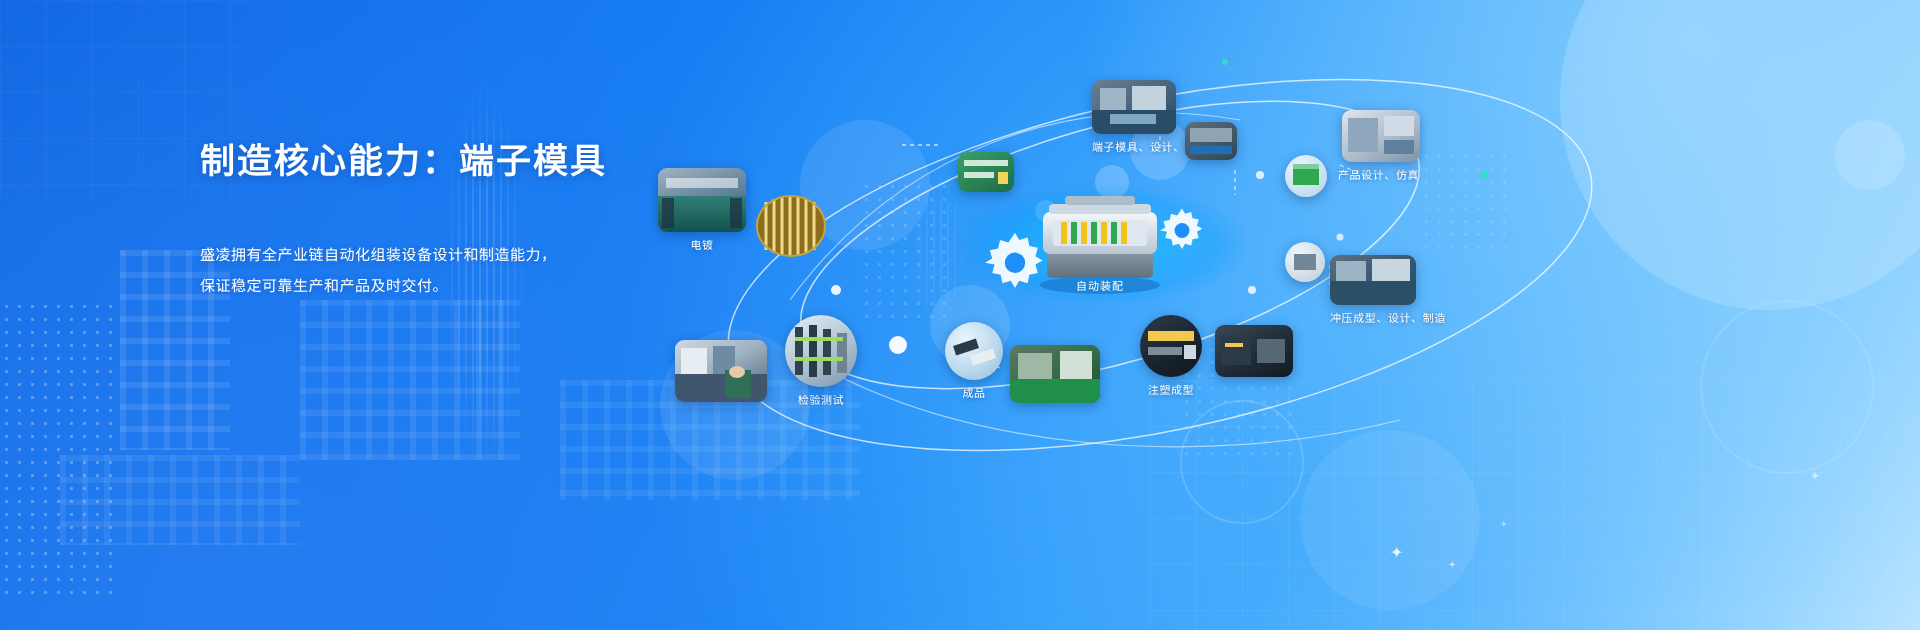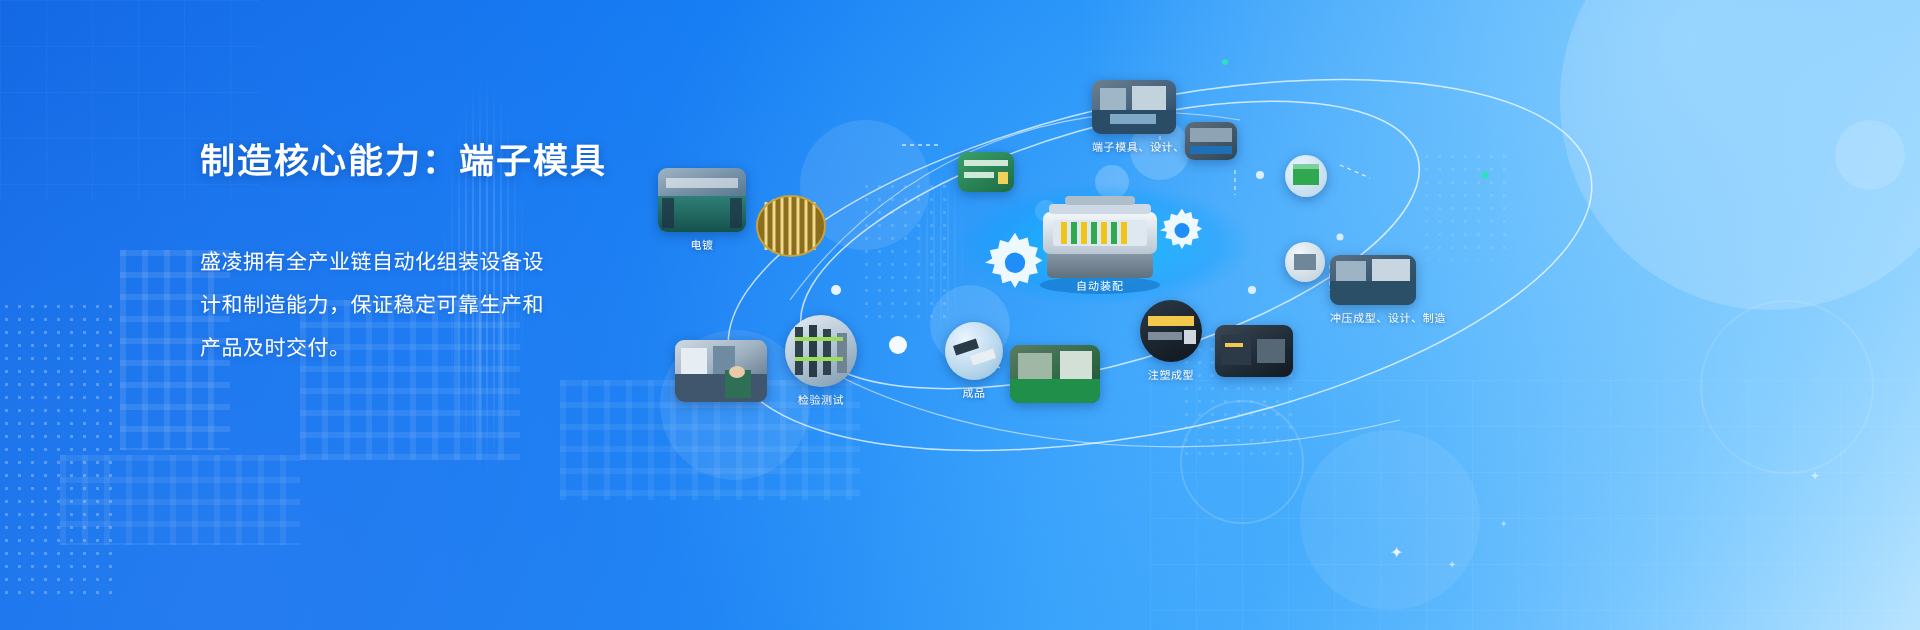--- a/index.html
+++ b/index.html
@@ -53,21 +53,21 @@
   .headline{
     font-size:35px;font-weight:700;color:#ffffff;letter-spacing:2px;
     margin:0 0 8px 0;line-height:1.2;white-space:nowrap;
     text-shadow:0 2px 10px rgba(0,40,110,.35);
   }
   .subhead{
     font-size:19.5px;font-weight:400;color:#eaf5ff;letter-spacing:3.4px;
     margin:0;line-height:1.2;white-space:nowrap;
   }
   .bodycopy{
-    margin:58px 0 0 0;font-size:21px;line-height:2.05;color:#ffffff;
+    margin:58px 0 0 0;font-size:15px;line-height:2.05;color:#ffffff;
     letter-spacing:.5px;max-width:360px;font-weight:400;
     text-shadow:0 1px 6px rgba(0,40,110,.25);
   }
 
   
   .diagram{position:absolute;left:640px;top:0;width:1280px;height:630px;z-index:30;}
   .orbit-svg{position:absolute;inset:0;width:100%;height:100%;}
 
   .hub{
     position:absolute;left:318px;top:185px;width:290px;height:120px;
@@ -266,20 +266,28 @@
       <div class="caption">端子模具、设计、制造</div>
     </div>
 
     <div class="node" style="left:545px;top:122px;">
       <div class="thumb" style="width:52px;height:38px;background:linear-gradient(150deg,#5d6d7b,#2f4657);">
         <i style="left:5px;top:6px;width:42px;height:14px;background:#8ea4b4;"></i>
         <i style="left:5px;top:24px;width:42px;height:8px;background:#1f6fb5;"></i>
       </div>
     </div>
 
+    <div class="node" style="left:702px;top:110px;">
+      <div class="thumb" style="width:78px;height:52px;background:linear-gradient(150deg,#dfe6ec 0%,#aebccb 55%,#7d93a8 100%);">
+        <i style="left:6px;top:8px;width:30px;height:34px;background:#8fa7bc;"></i>
+        <i style="left:42px;top:6px;width:30px;height:20px;background:#cfdbe6;"></i>
+        <i style="left:42px;top:30px;width:30px;height:14px;background:#5f7f9e;"></i>
+      </div>
+      <div class="caption left" style="margin-left:-4px;">产品设计、仿真</div>
+    </div>
 
     <div class="node" style="left:645px;top:155px;">
       <div class="thumb circle" style="width:42px;height:42px;background:radial-gradient(circle at 35% 30%,#eaf6ff,#b6d3e8);">
         <i style="left:8px;top:12px;width:26px;height:18px;background:#2fa84f;"></i>
         <i style="left:8px;top:9px;width:26px;height:5px;background:#7ed09a;"></i>
       </div>
     </div>
 
     <div class="node" style="left:690px;top:255px;">
       <div class="thumb" style="width:86px;height:50px;background:linear-gradient(150deg,#5d7082 0%,#36566e 55%,#23465f 100%);">
@@ -289,21 +297,21 @@
       </div>
       <div class="caption">冲压成型、设计、制造</div>
     </div>
 
     <div class="node" style="left:645px;top:242px;">
       <div class="thumb circle" style="width:40px;height:40px;background:radial-gradient(circle at 35% 30%,#f2f7fb,#bccdda);">
         <i style="left:9px;top:12px;width:22px;height:16px;background:#6f8799;"></i>
       </div>
     </div>
 
-    <div class="node" style="left:500px;top:300px;">
+    <div class="node" style="left:500px;top:315px;">
       <div class="thumb circle" style="width:62px;height:62px;background:linear-gradient(150deg,#2d3a46 0%,#19232c 60%,#0f1620 100%);">
         <i style="left:8px;top:16px;width:46px;height:10px;background:#f2c94c;"></i>
         <i style="left:8px;top:32px;width:34px;height:8px;background:#7f8c99;"></i>
         <i style="left:44px;top:30px;width:12px;height:14px;background:#cfd8e0;"></i>
       </div>
       <div class="caption">注塑成型</div>
     </div>
 
     <div class="node" style="left:575px;top:325px;">
       <div class="thumb" style="width:78px;height:52px;background:linear-gradient(150deg,#3b4754 0%,#1e2a35 60%,#121a22 100%);">

